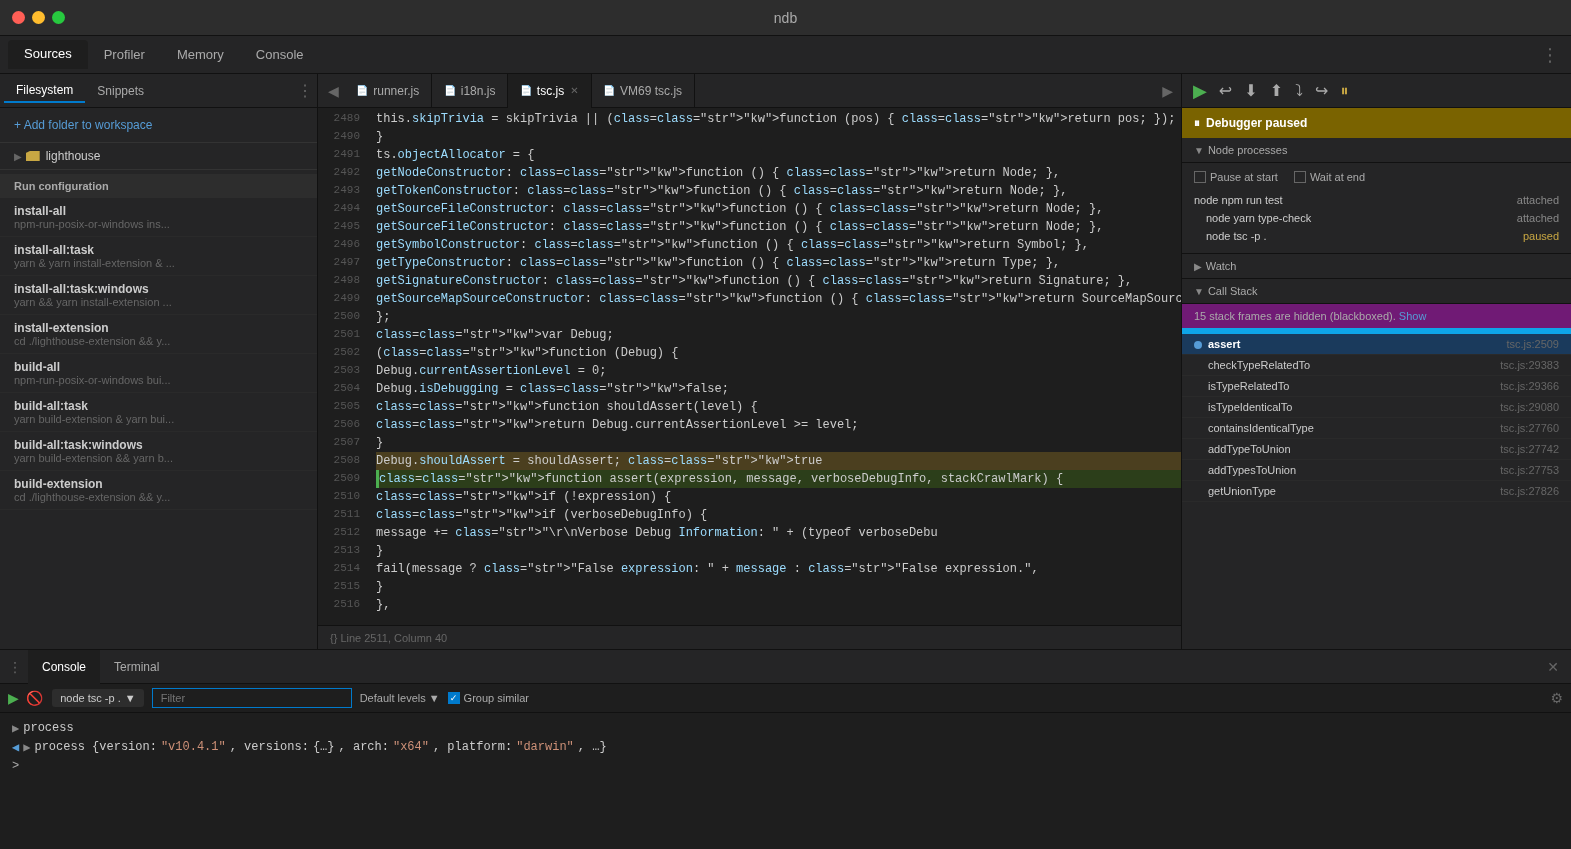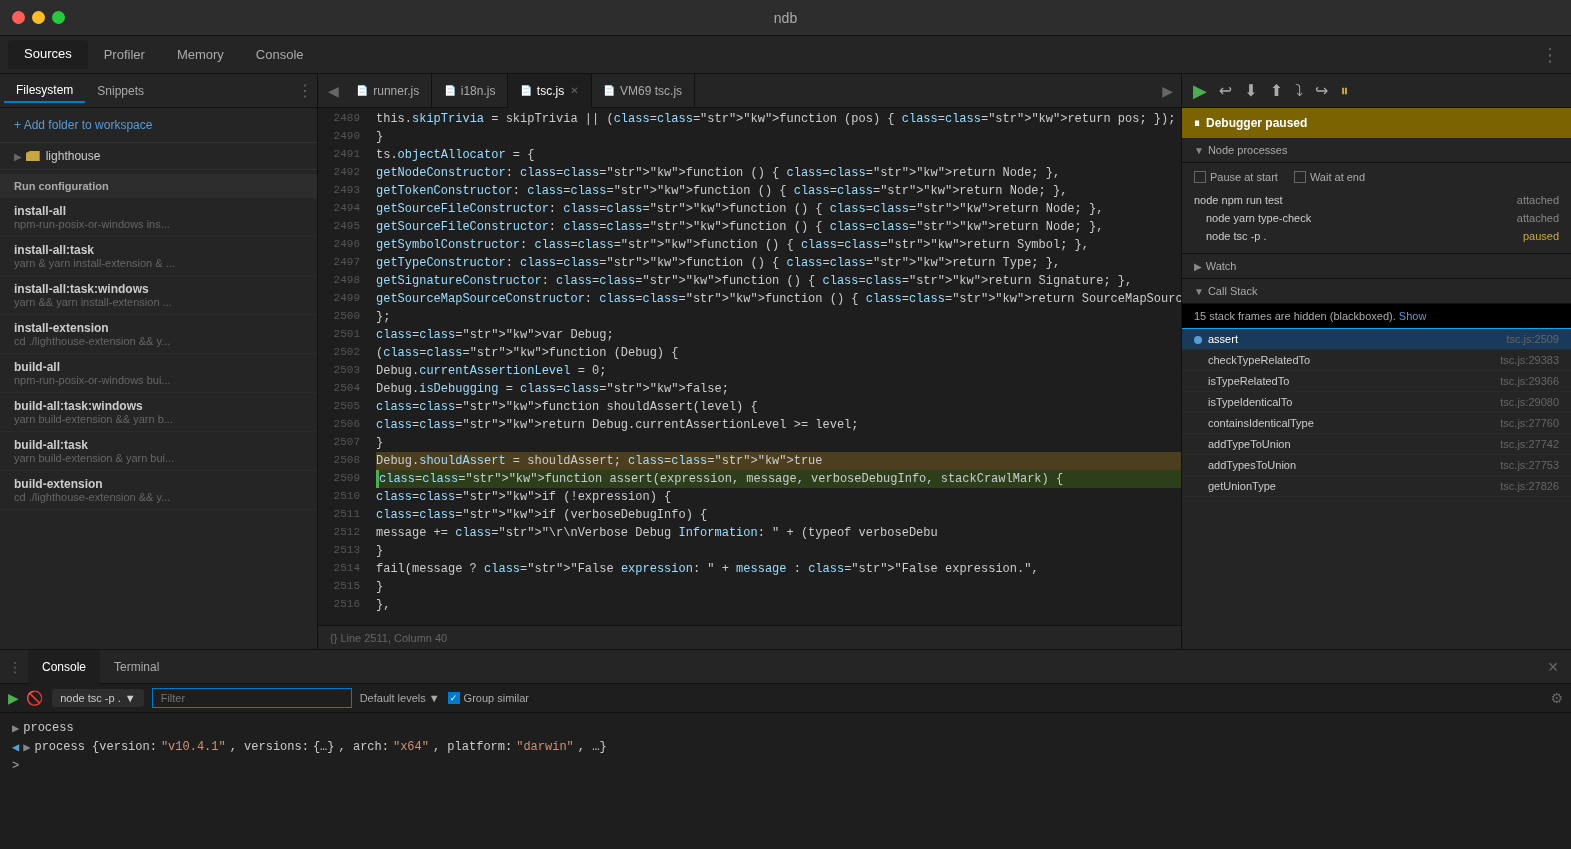--- a/index.html
+++ b/index.html
@@ -347,40 +347,40 @@
     .process-status { color: #888; }
     .process-status.paused { color: #c8a743; }
     .call-stack-section {
       flex: 1;
       overflow: hidden;
       display: flex;
       flex-direction: column;
     }
     .blackboxed-notice {
       padding: 6px 12px;
-      background: #000000;
-      font-size: 11px;
-      color: #aaa;
-      border-bottom: 1px solid #0ea5e9;
+      background: #701a75;
+      font-size: 11px;
+      color: #aaa;
+      border-bottom: 6px solid #0ea5e9;
     }
     .blackboxed-notice .show-link {
       color: #569cd6;
       cursor: pointer;
     }
     .stack-item {
       display: flex;
       justify-content: space-between;
       padding: 4px 12px;
       font-size: 11px;
       border-bottom: 1px solid #2a2a2a;
       cursor: pointer;
     }
     .stack-item.active { background: #1a3a5c; }
     .stack-fn { color: #ccc; }
-    .stack-fn.active-fn { color: #fff; font-weight: normal; }
+    .stack-fn.active-fn { color: #fff; font-weight: bold; }
     .stack-loc { color: #666; }
     .stack-dot {
       width: 8px; height: 8px;
       background: #569cd6;
       border-radius: 50%;
       margin-right: 6px;
       flex-shrink: 0;
       margin-top: 2px;
     }
     
@@ -576,26 +576,26 @@
           </div>
           <div class="config-item">
             <div class="config-item-name">install-extension</div>
             <div class="config-item-cmd">cd ./lighthouse-extension &amp;&amp; y...</div>
           </div>
           <div class="config-item">
             <div class="config-item-name">build-all</div>
             <div class="config-item-cmd">npm-run-posix-or-windows bui...</div>
           </div>
           <div class="config-item">
+            <div class="config-item-name">build-all:task</div>
+            <div class="config-item-cmd">yarn build-extension &amp; yarn bui...</div>
+          </div>
+          <div class="config-item">
             <div class="config-item-name">build-all:task:windows</div>
             <div class="config-item-cmd">yarn build-extension &amp;&amp; yarn b...</div>
-          </div>
-          <div class="config-item">
-            <div class="config-item-name">build-all:task</div>
-            <div class="config-item-cmd">yarn build-extension &amp; yarn bui...</div>
           </div>
           <div class="config-item">
             <div class="config-item-name">build-extension</div>
             <div class="config-item-cmd">cd ./lighthouse-extension &amp;&amp; y...</div>
           </div>
         </div>
     </div>
 
     <div class="editor-area">
       <div class="editor-tabs">

